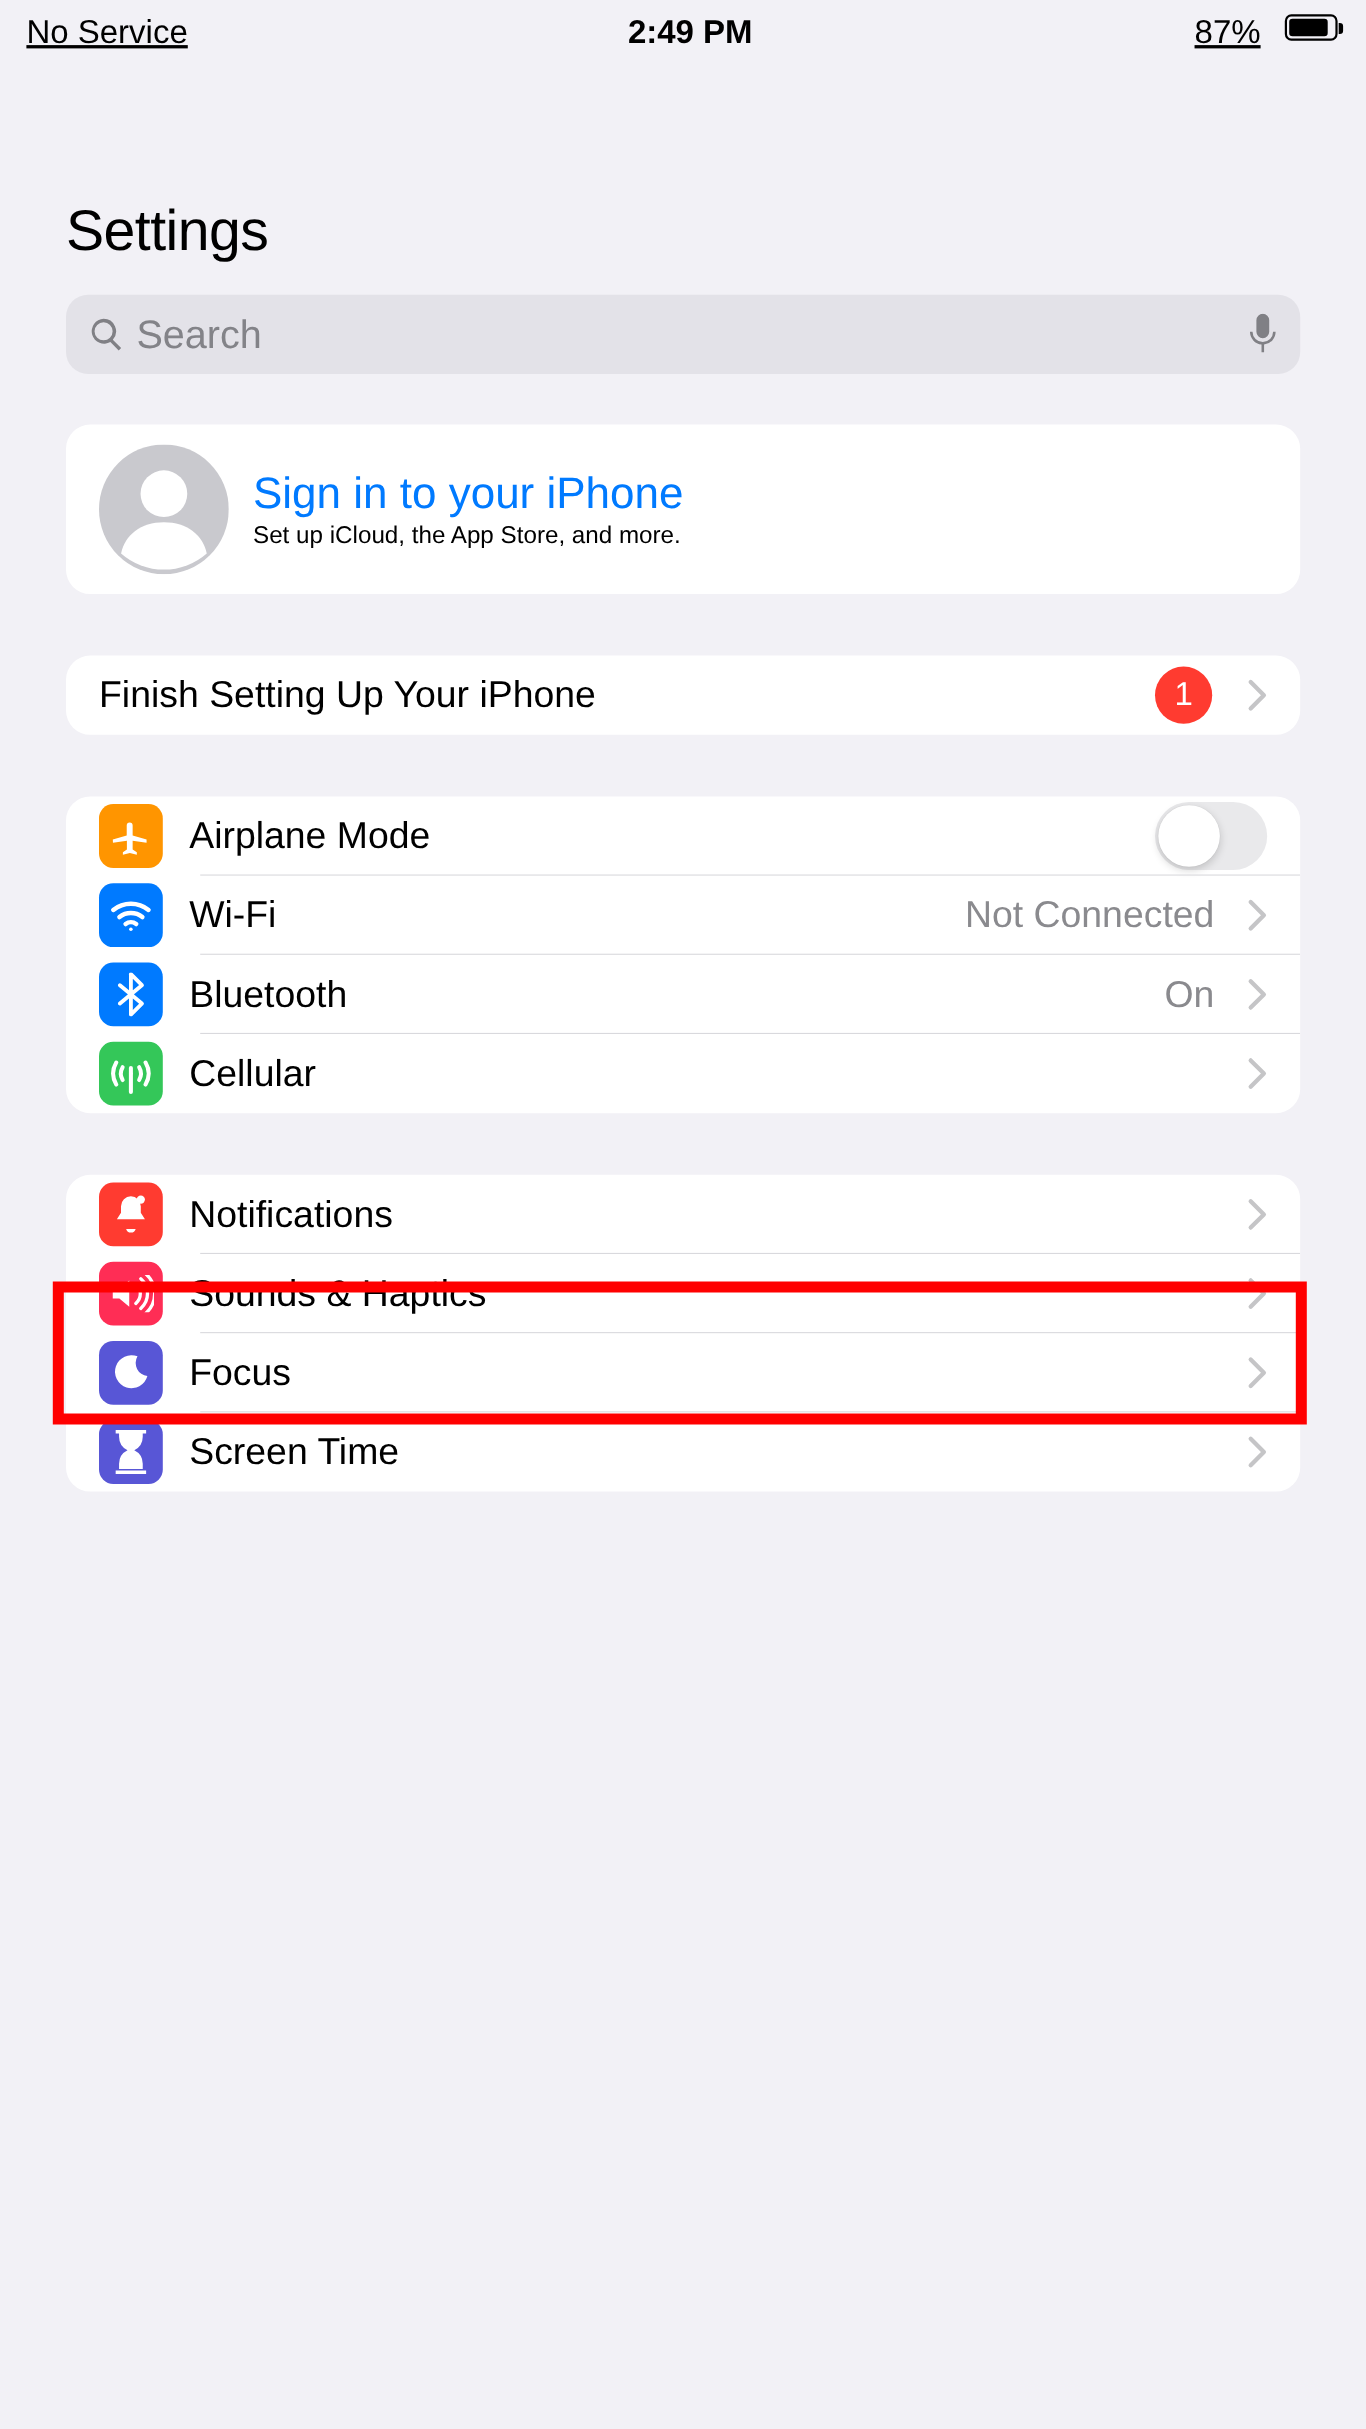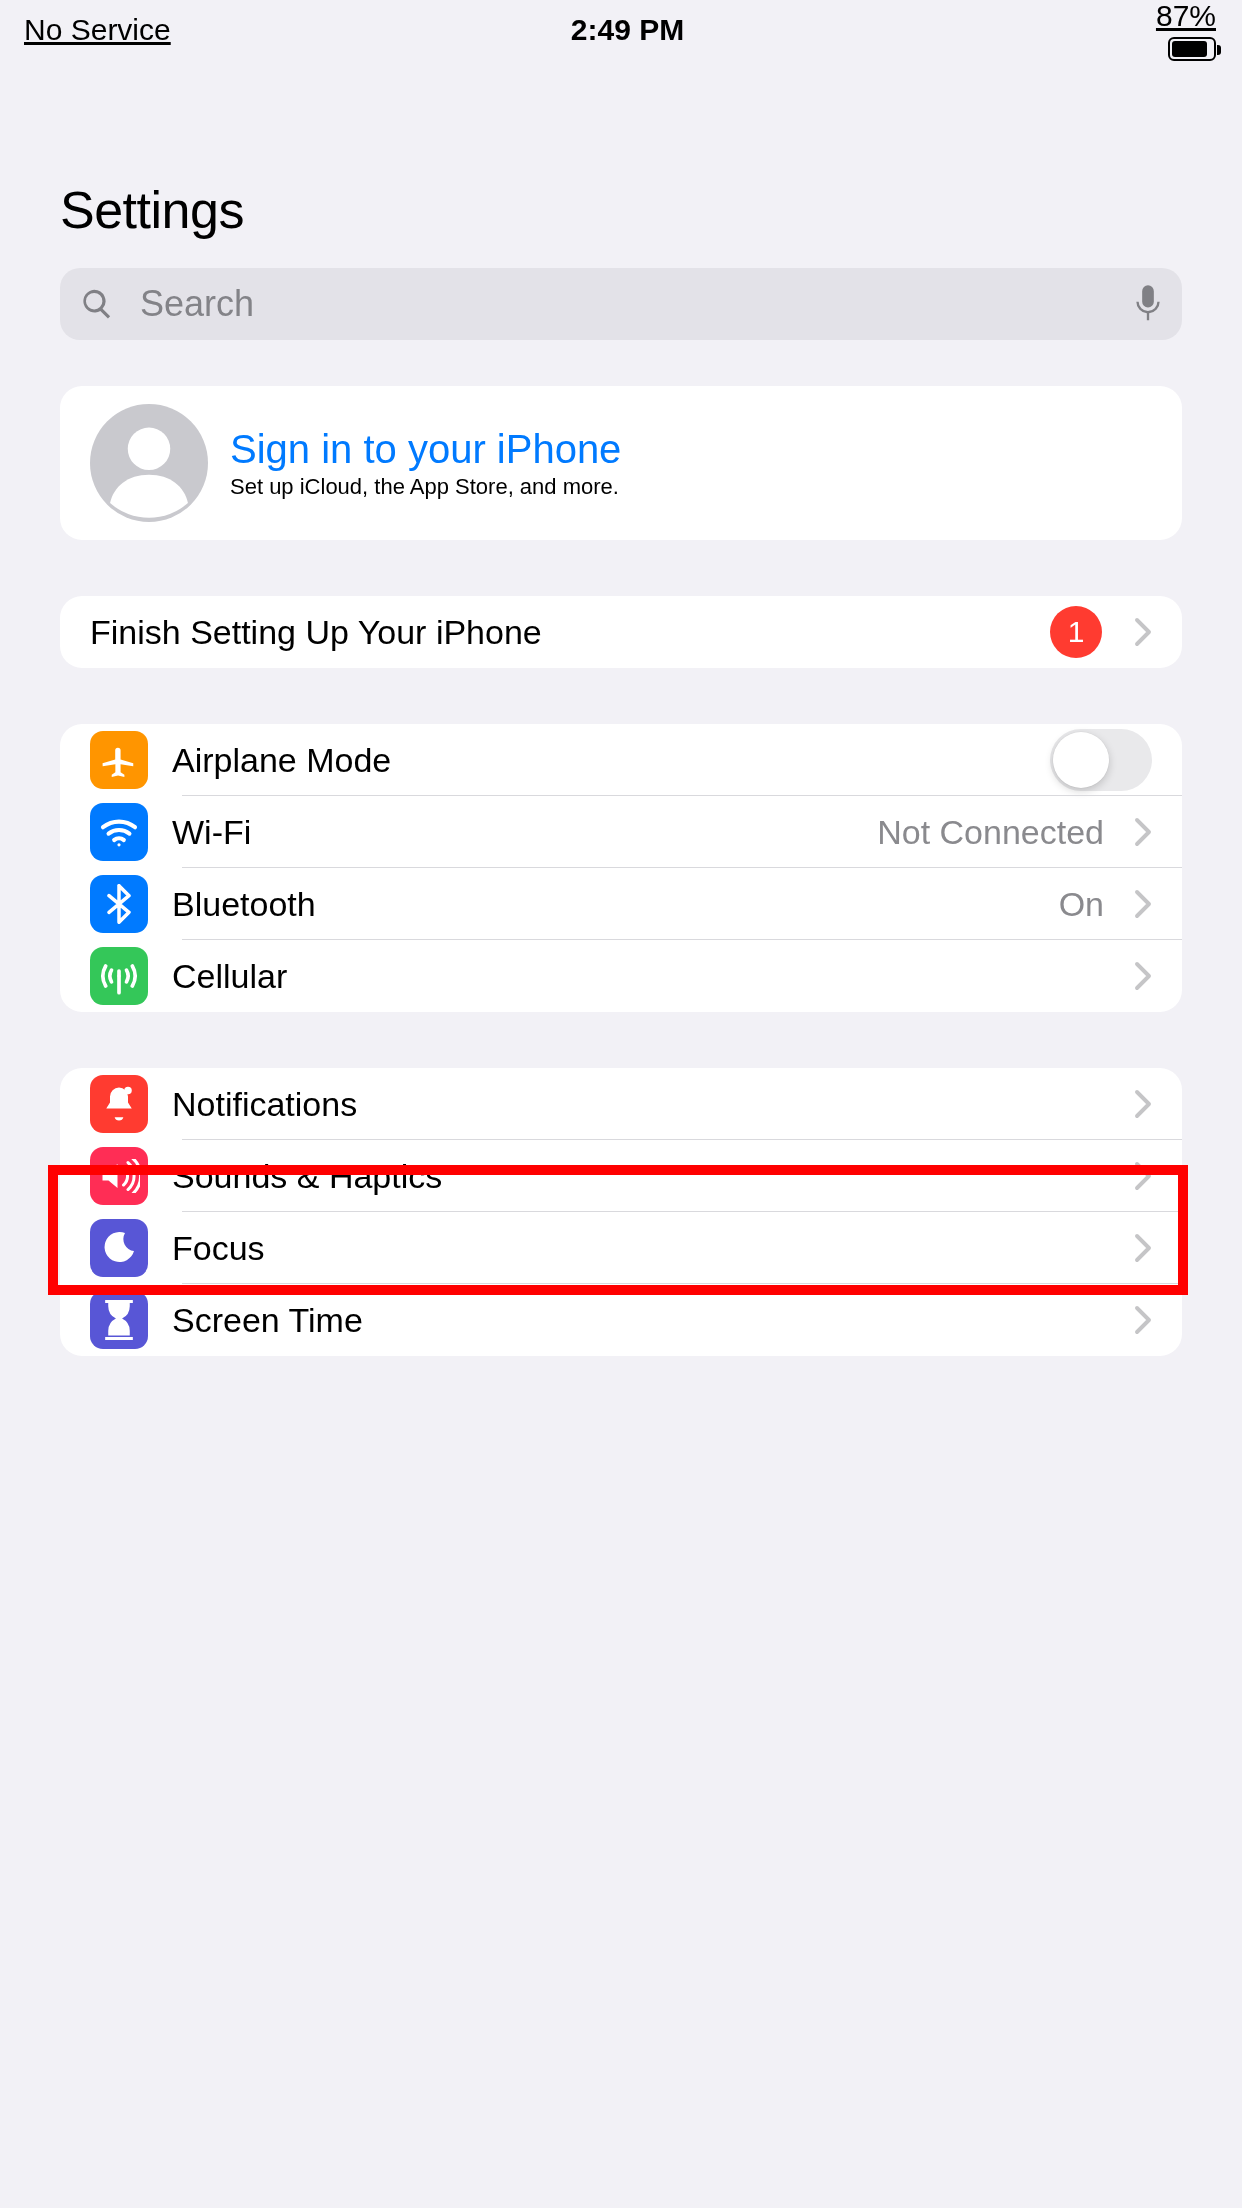--- a/index.html
+++ b/index.html
@@ -16,21 +16,21 @@
       display: flex;
       align-items: center;
       justify-content: space-between;
       height: 60px;
       padding: 0 26px 0 24px;
       font-size: 30px;
       font-weight: 400;
       text-decoration: underline;
     }
     .status-bar .center { font-weight: 600; position:absolute; left:13px; right:0; text-align:center; pointer-events:none;}
-    .status-bar .right { display:flex; align-items:flex-end; gap:4px;flex-direction:column; }
+    .status-bar .right { display:flex; align-items:flex-start; gap:16px; }
     .battery-wrap { display:inline-flex; align-items:center; }
     .battery {
       width: 48px; height: 24px;
       border: 2.4px solid #000; border-radius: 6px;
       position: relative; margin-left: 6px;
     }
     .battery::after {
       content:""; position:absolute; right:-7px; top:6px;
       width:4px; height:10px; background:#000; border-radius:0 3px 3px 0;
     }
@@ -50,21 +50,21 @@
 
     
     .search {
       margin: 0 60px 46px;
       height: 72px;
       background:#e3e2e8;
       border-radius: 20px;
       display:flex;
       align-items:center;
       padding: 0 20px;
-      gap: 26px;
+      gap: 10px;
     }
     .search .placeholder {
       flex: 1;
       font-size: 36px;
       color:#838388;
     }
     .search svg { display:block; }
     .search .mag { fill:#808085; }
     .search .mic { fill:#808085; }
 

